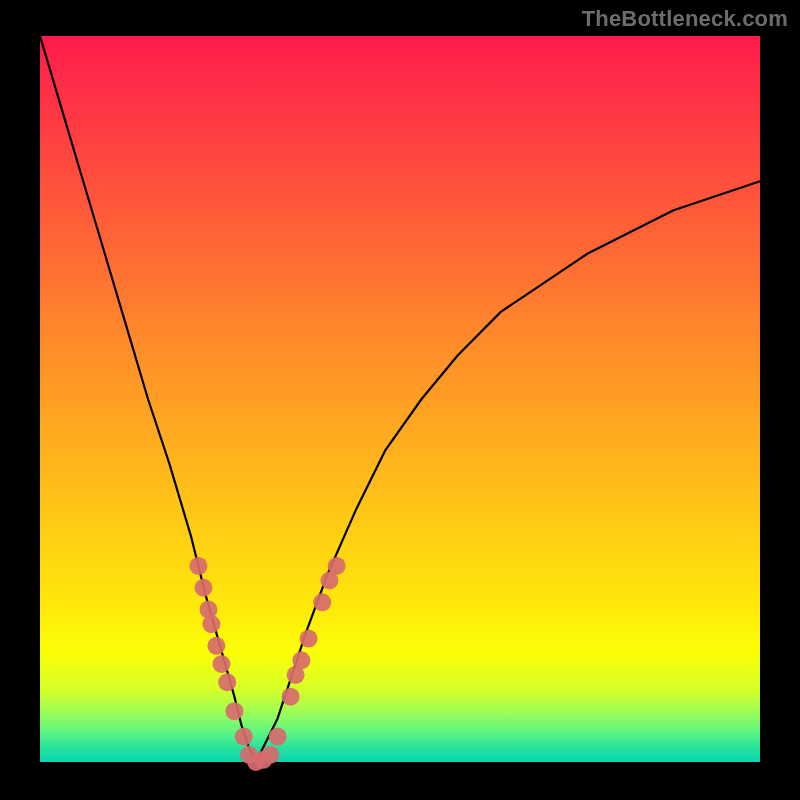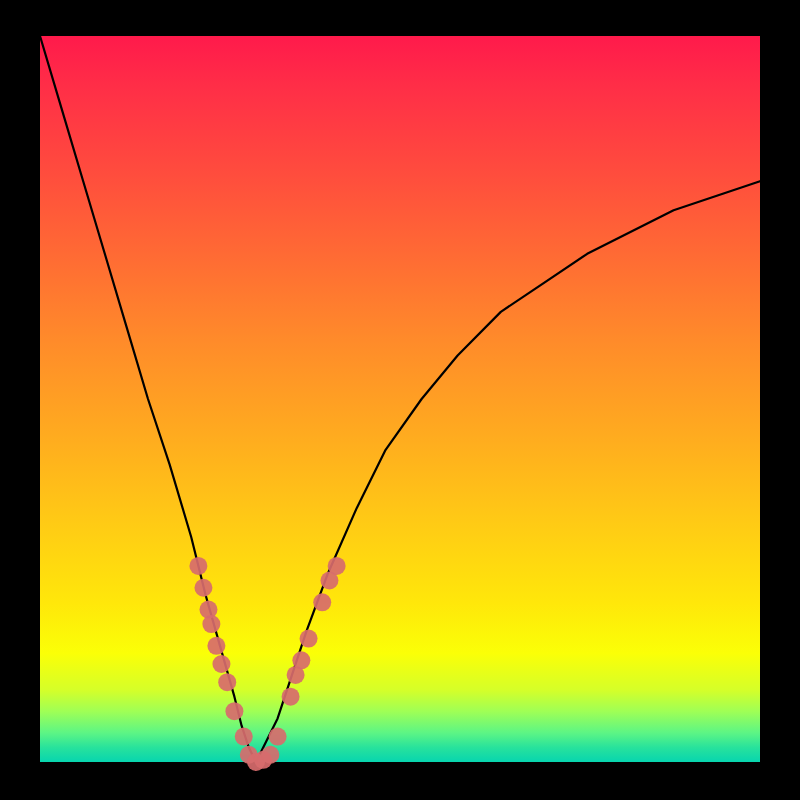--- a/index.html
+++ b/index.html
@@ -56,20 +56,21 @@
     top: 0;
   }
 </style>
 </head>
 <body>
 
 <div class="stage">
 
   <div class="plot-area"></div>
 
+  <div class="watermark">TheBottleneck.com</div>
 
   <svg width="800" height="800" viewBox="0 0 800 800">
     <g id="curve-group">
         <path d="M40.00 36.00 L61.60 108.60 L83.20 181.20 L104.80 253.80 L126.40 326.40 L148.00 399.00 L169.60 464.34 L191.20 536.94 L205.60 595.02 L220.00 645.84 L234.40 696.66 L241.60 725.70 L248.80 747.48 L256.00 762.00 L263.20 747.48 L277.60 718.44 L292.00 674.88 L306.40 631.32 L328.00 573.24 L356.80 507.90 L385.60 449.82 L421.60 399.00 L457.60 355.44 L500.80 311.88 L544.00 282.84 L587.20 253.80 L630.40 232.02 L673.60 210.24 L716.80 195.72 L760.00 181.20" fill="none" stroke="#000000" stroke-width="2.2" stroke-linecap="round" stroke-linejoin="round"></path>
       </g>
     <g id="markers-group">
         <circle cx="198.40" cy="565.98" r="9" fill="#d76b6d" fill-opacity="0.92"></circle>
         <circle cx="203.44" cy="587.76" r="9" fill="#d76b6d" fill-opacity="0.92"></circle>
         <circle cx="208.48" cy="609.54" r="9" fill="#d76b6d" fill-opacity="0.92"></circle>
         <circle cx="211.36" cy="624.06" r="9" fill="#d76b6d" fill-opacity="0.92"></circle>

